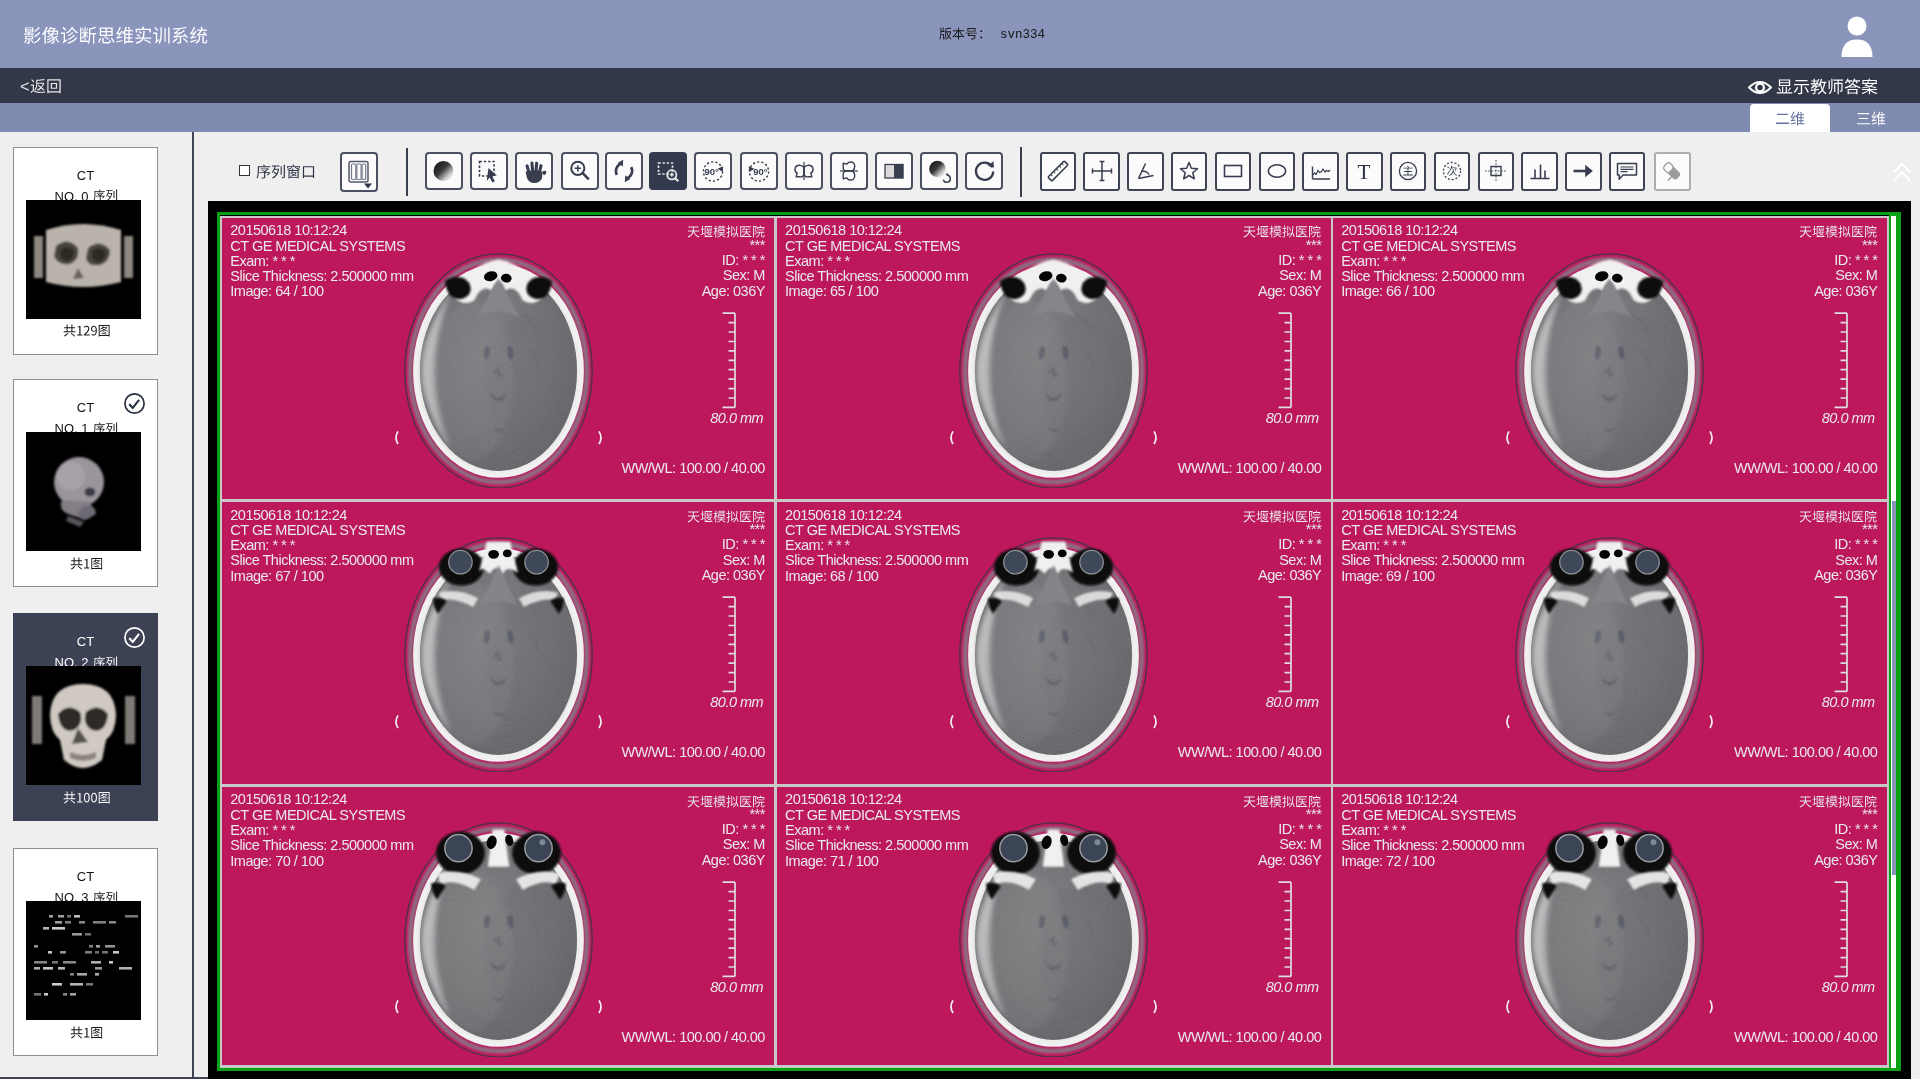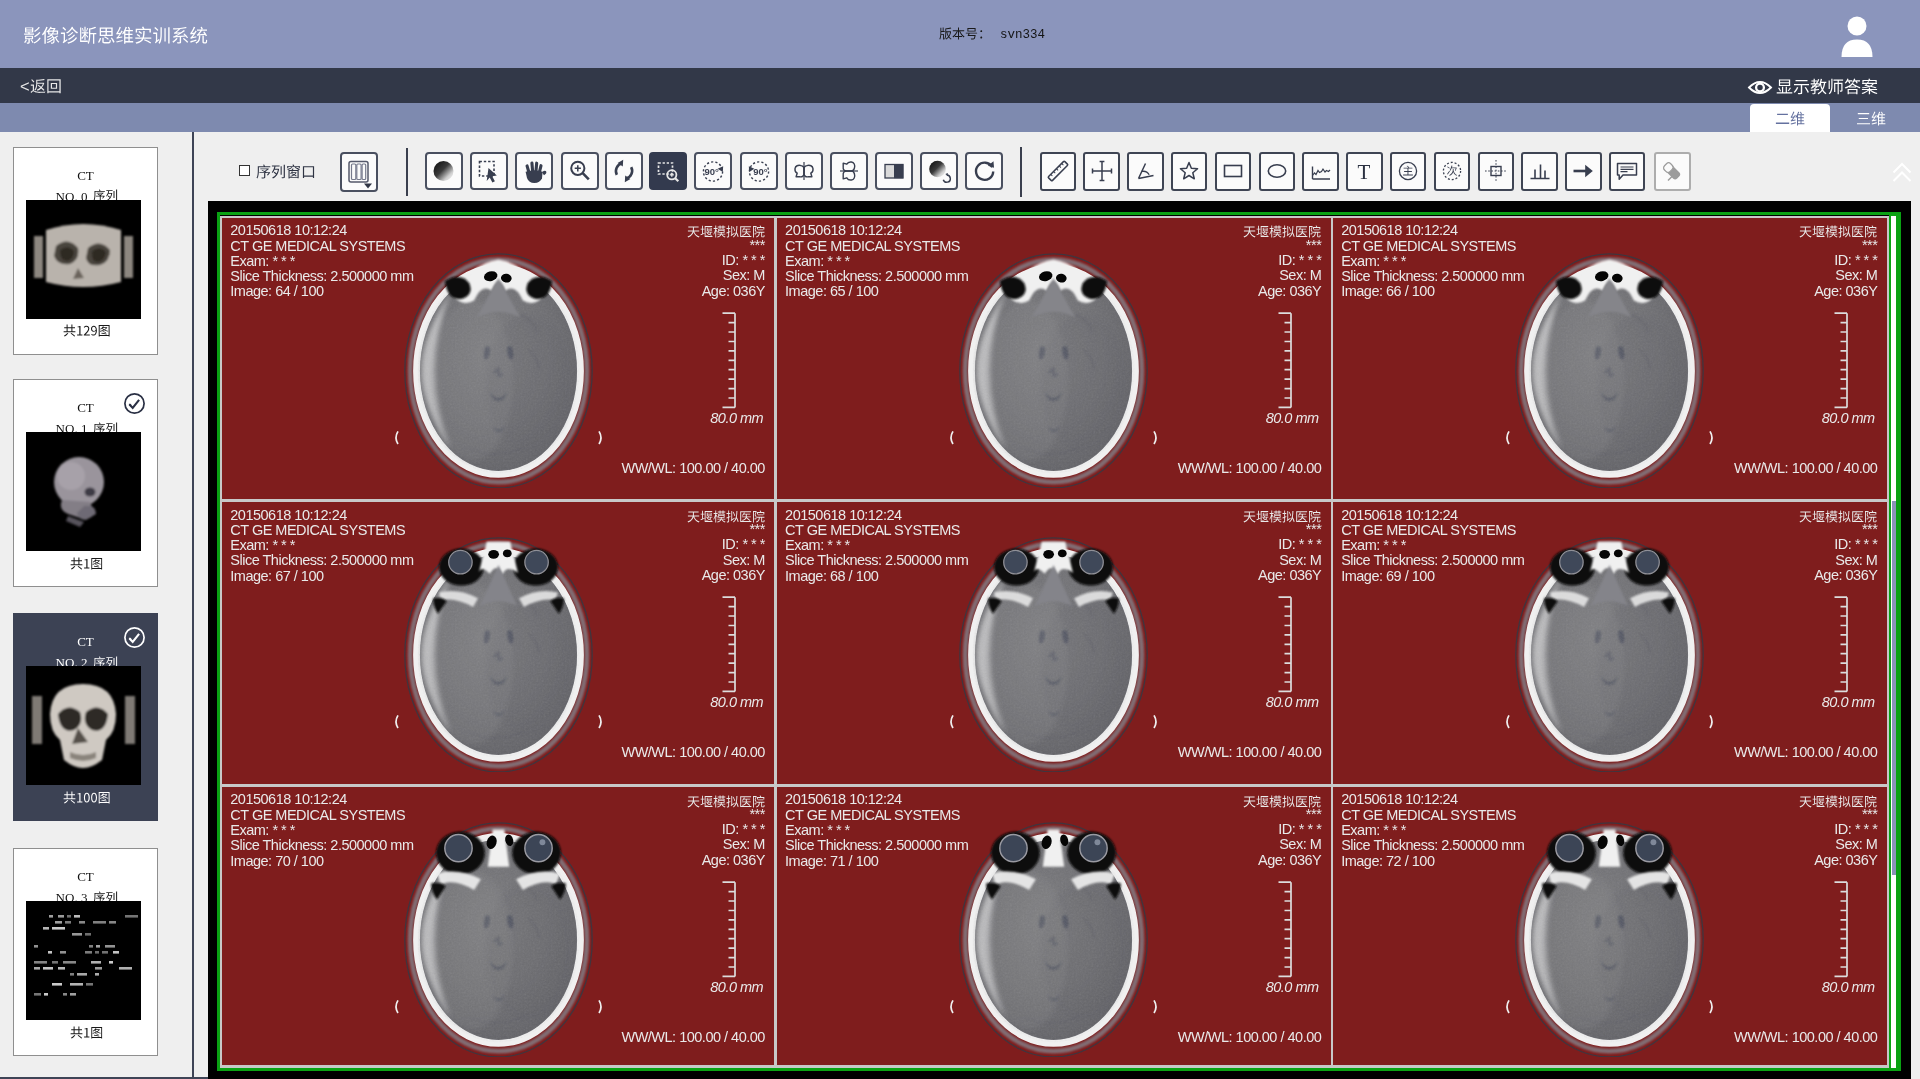--- a/index.html
+++ b/index.html
@@ -8,34 +8,34 @@
   .abs { position:absolute; }
   .topbar { position:absolute; left:0; top:0; width:1920px; height:68px; background:#8B95BC; }
   .darkbar { position:absolute; left:0; top:68px; width:1920px; height:35px; background:#323848; }
   .tabbar { position:absolute; left:0; top:103px; width:1920px; height:29px; background:#7E8AAF; }
   .tabwhite { position:absolute; left:1750px; top:104px; width:80px; height:28px; background:#fff; border-radius:4px 4px 0 0; }
   .sidebar-div { position:absolute; left:191.5px; top:132px; width:2px; height:947px; background:#3E4456; }
   .card { position:absolute; left:13px; width:145px; height:208px; background:#fff; border:1px solid #8F8F8F; }
   .card.sel { background:#3C4254; border-color:#3C4254; }
   .thumb { position:absolute; left:12px; top:52px; width:115px; height:119px; background:#000; }
   .cardtxt { position:absolute; width:100%; text-align:center; color:#111;
-     font-family:Liberation Serif, serif; font-size:13px; }
+     font-family:Liberation Sans, sans-serif; font-size:13px; }
   .card.sel .cardtxt { color:#fff; }
   .tbtn { position:absolute; top:152px; width:38px; height:38px; background:#FBFBFB;
      border:2px solid #4A5060; border-radius:4px; }
   .tbtn.sel { background:#333A4E; border-color:#333A4E; }
   .tbtn2 { position:absolute; top:152px; width:36.5px; height:38.5px; background:#FBFBFB;
      border:2px solid #3F4554; border-radius:3px; }
   .tbtn svg, .tbtn2 svg { position:absolute; left:50%; top:50%; transform:translate(-50%,-50%); }
   .sep { position:absolute; width:2px; background:#3A3F4E; }
   .vblack { position:absolute; left:208px; top:201px; width:1703px; height:878px; background:#000; }
   .greenbox { position:absolute; left:217px; top:212px; width:1684px; height:859px;
      border:3px solid #0AA213; border-right-width:12px; border-top-width:3.5px; }
   .gridring { position:absolute; left:220px; top:215.5px; width:1669px; height:852.5px; background:#C8C8C8; }
-  .panel { position:absolute; background:#7f1d1d; overflow:hidden; }
+  .panel { position:absolute; background:#be185d; overflow:hidden; }
   .ptxt { position:absolute; color:#E9E9E9; font-size:14.5px; line-height:15.3px; letter-spacing:-0.5px; white-space:pre; }
   .ptxt.r { text-align:right; }
   .track { position:absolute; left:1891px; top:215.5px; width:5px; height:852px; background:#fff; }
   .tthumb { position:absolute; left:1891.5px; top:501px; width:4px; height:374px; background:#8A93B8; }
   .chk { position:absolute; width:11px; height:11px; border:1.5px solid #333; background:#fff; }
 </style>
 </head>
 <body>
 <svg width="0" height="0" style="position:absolute">
 <defs>

